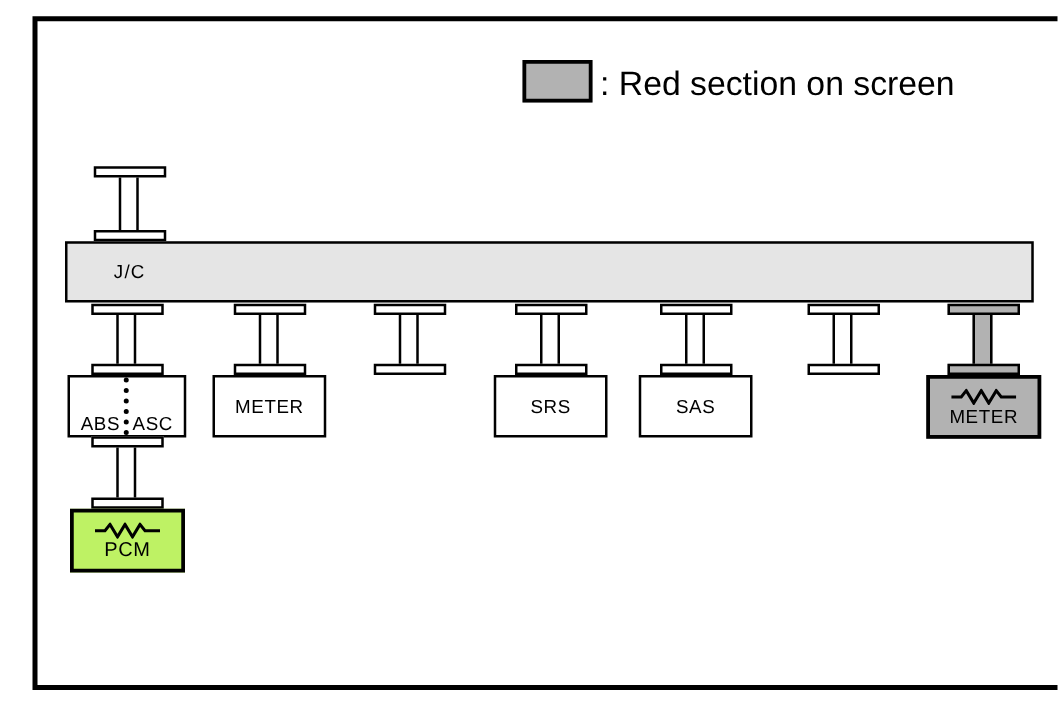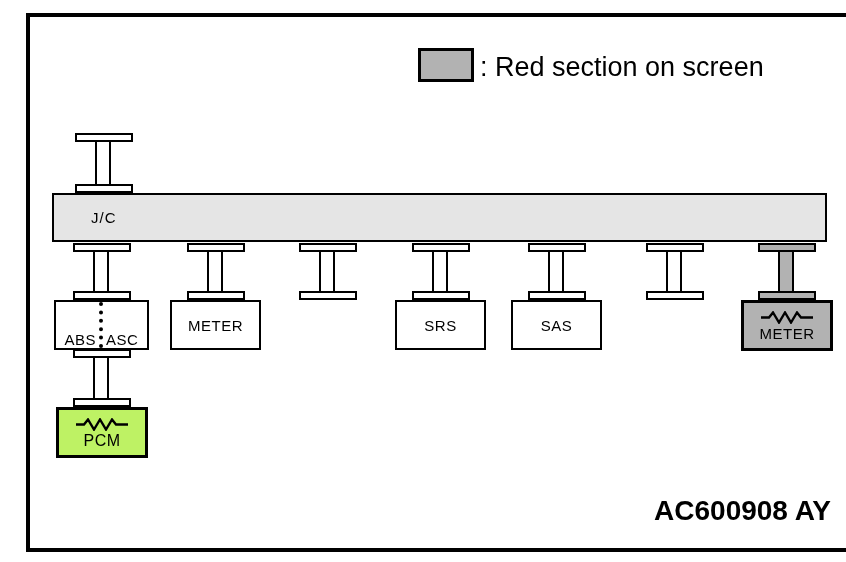--- a/index.html
+++ b/index.html
@@ -144,15 +144,14 @@
   <div class="stub" style="left:57px; top:349px;"></div>
   <div class="stub" style="left:57px; top:398px;"></div>
 
   <div class="endbox" style="flex-direction:column; gap:1px;">
     <svg class="resistor" width="52" height="13" viewBox="0 0 52 13">
       <path d="M0 6.5 H8 L12 1.5 L18 11.5 L24 1.5 L30 11.5 L36 1.5 L40 6.5 H52" fill="none" stroke="#000" stroke-width="2.4"></path>
     </svg>
     <span>PCM</span>
   </div>
 
-  <div class="figure-code">AC600908 AY</div>
 
 </div>
 
 </body></html>

